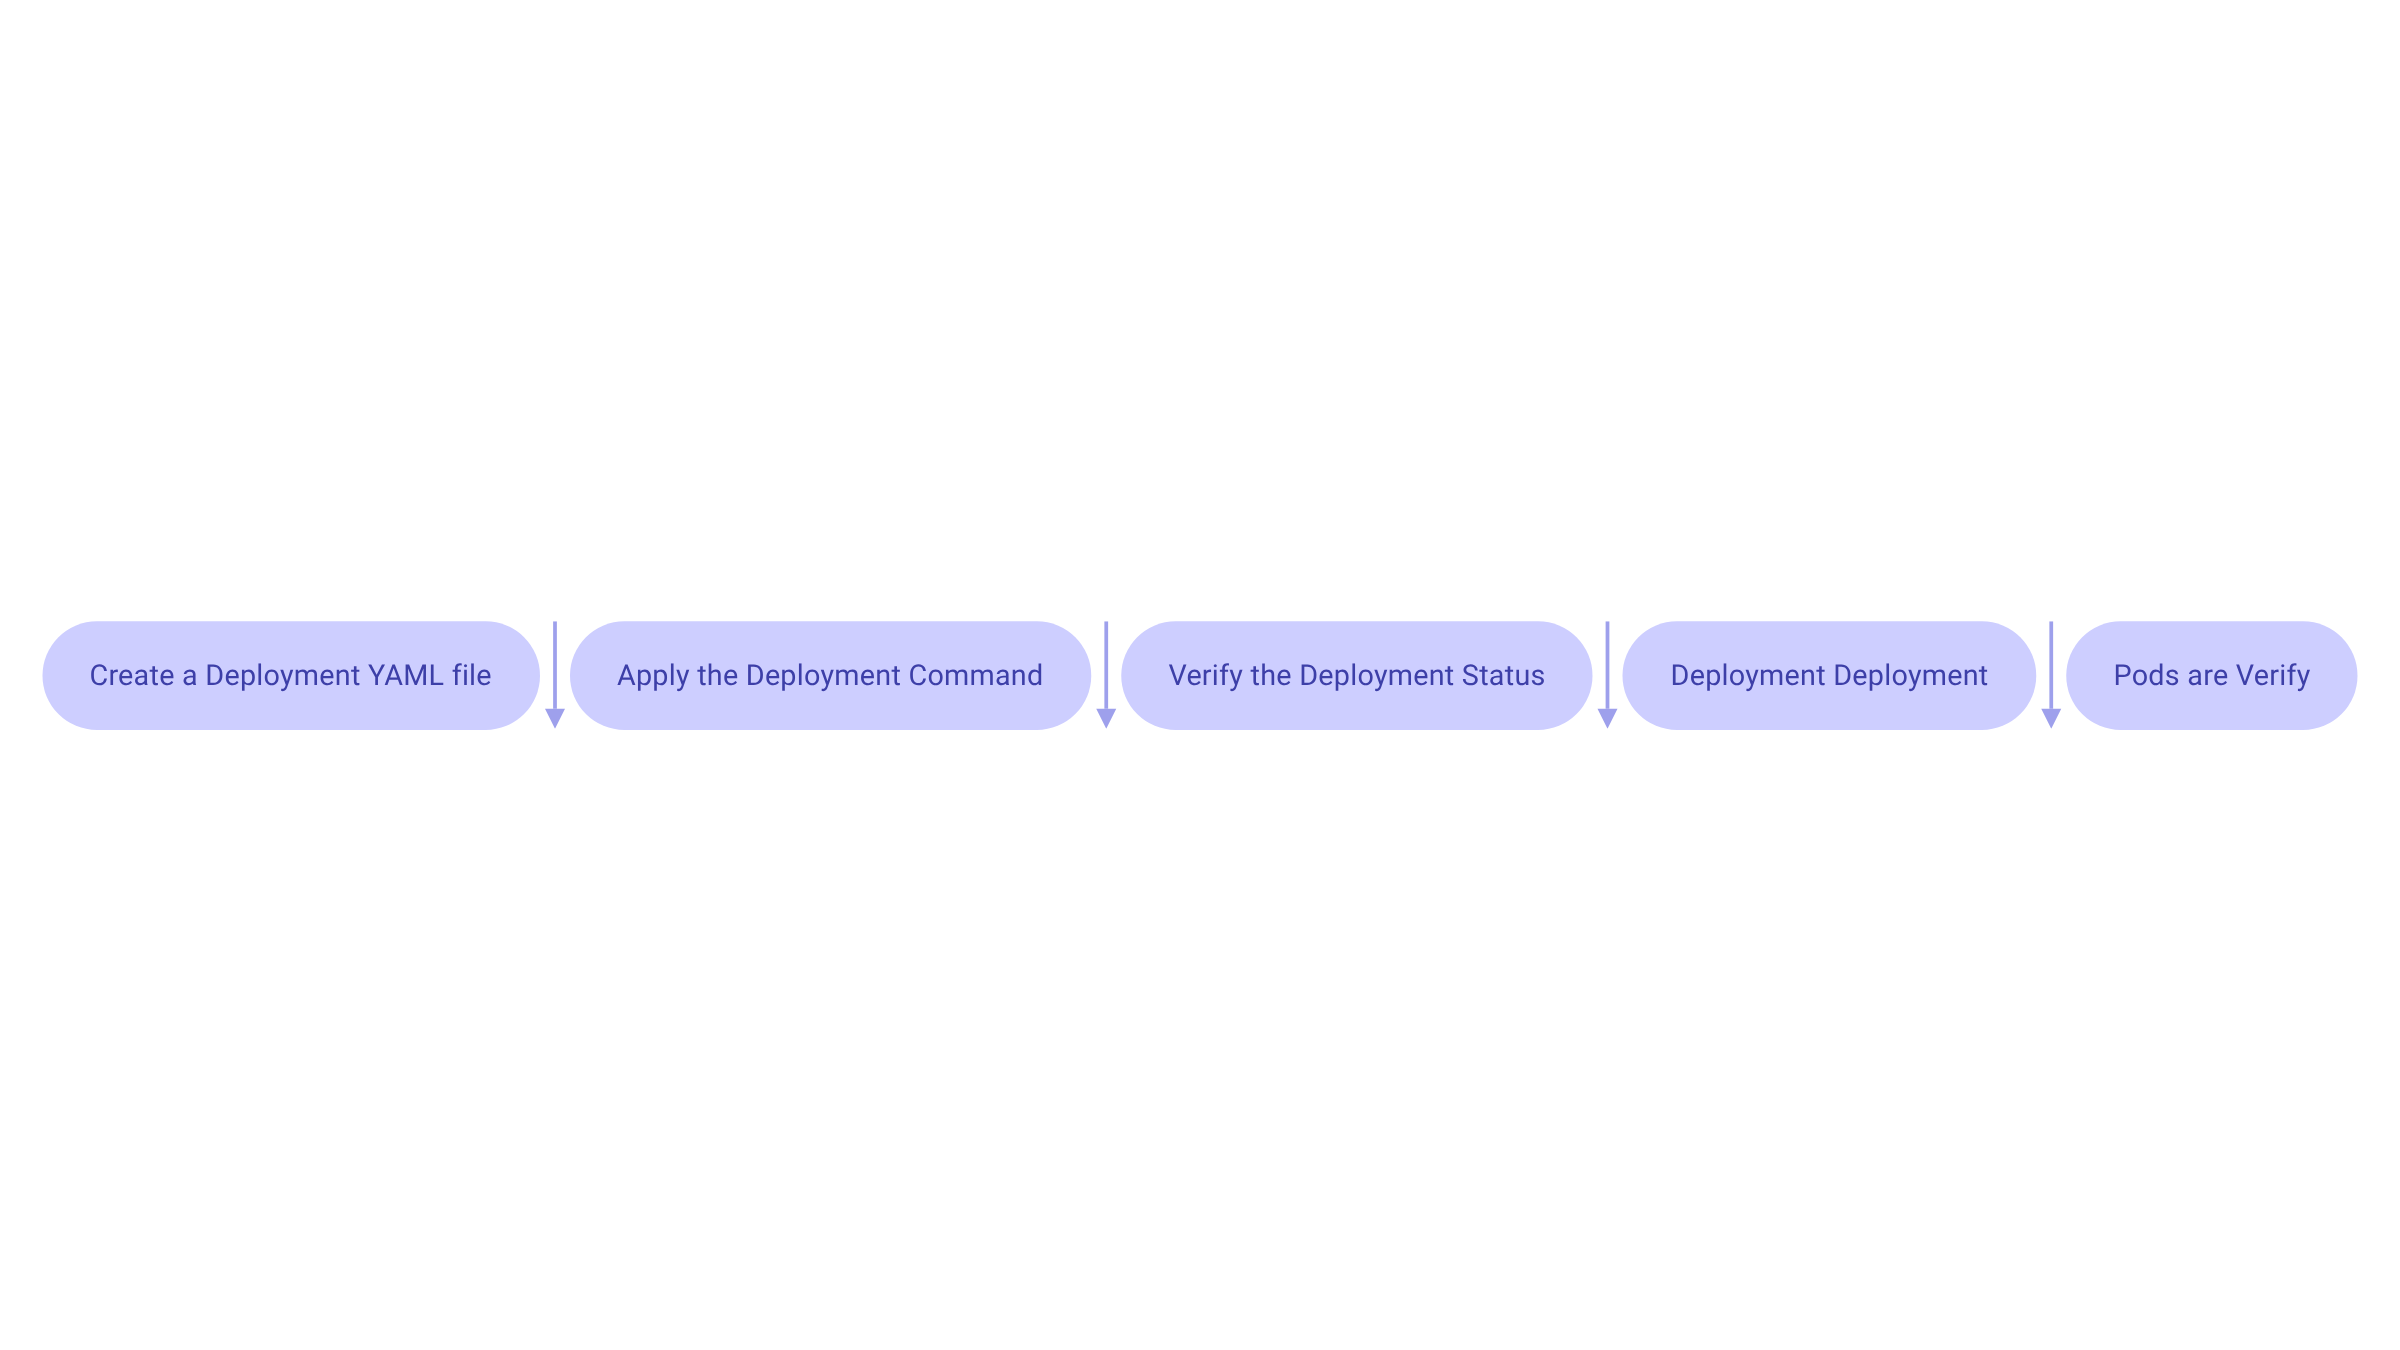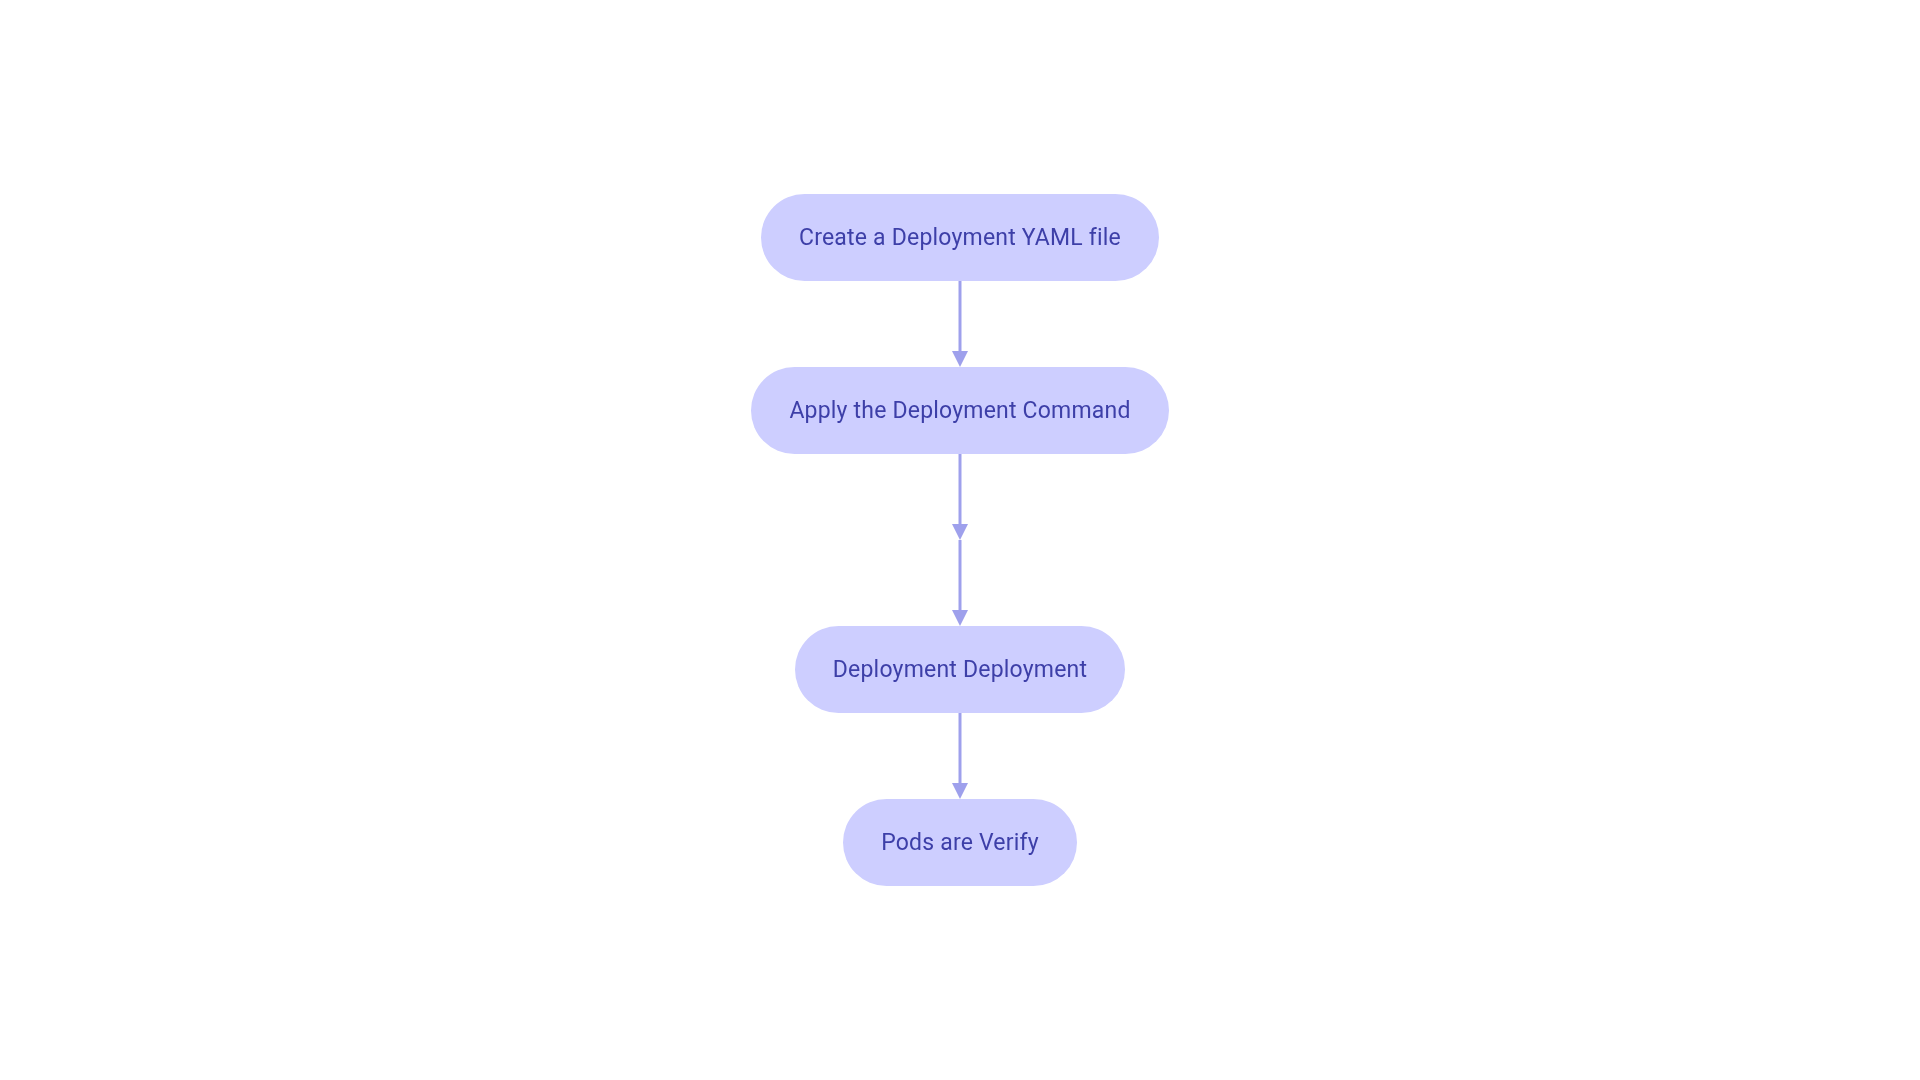--- a/index.html
+++ b/index.html
@@ -8,21 +8,21 @@
     height: 1080px;
     background: #ffffff;
     font-family: -apple-system, BlinkMacSystemFont, "Segoe UI", Roboto, "Helvetica Neue", Arial, sans-serif;
     display: flex;
     align-items: center;
     justify-content: center;
     overflow: hidden;
   }
   .flowchart {
     display: flex;
-    flex-direction: column;
+    flex-direction: row;
     align-items: center;
   }
   .node {
     background: #cdceff;
     color: #3d3fa8;
     font-size: 23px;
     font-weight: 400;
     padding: 30px 38px;
     border-radius: 999px;
     text-align: center;
@@ -51,20 +51,21 @@
       <polygon points="12,86 4,70 20,70" fill="#9ea0ec"></polygon>
     </svg>
   </div>
   <div class="node">Apply the Deployment Command</div>
   <div class="arrow">
     <svg width="24" height="86" viewBox="0 0 24 86">
       <line x1="12" y1="0" x2="12" y2="70" stroke="#9ea0ec" stroke-width="3"></line>
       <polygon points="12,86 4,70 20,70" fill="#9ea0ec"></polygon>
     </svg>
   </div>
+  <div class="node">Verify the Deployment Status</div>
   <div class="arrow">
     <svg width="24" height="86" viewBox="0 0 24 86">
       <line x1="12" y1="0" x2="12" y2="70" stroke="#9ea0ec" stroke-width="3"></line>
       <polygon points="12,86 4,70 20,70" fill="#9ea0ec"></polygon>
     </svg>
   </div>
   <div class="node">Deployment Deployment</div>
   <div class="arrow">
     <svg width="24" height="86" viewBox="0 0 24 86">
       <line x1="12" y1="0" x2="12" y2="70" stroke="#9ea0ec" stroke-width="3"></line>

